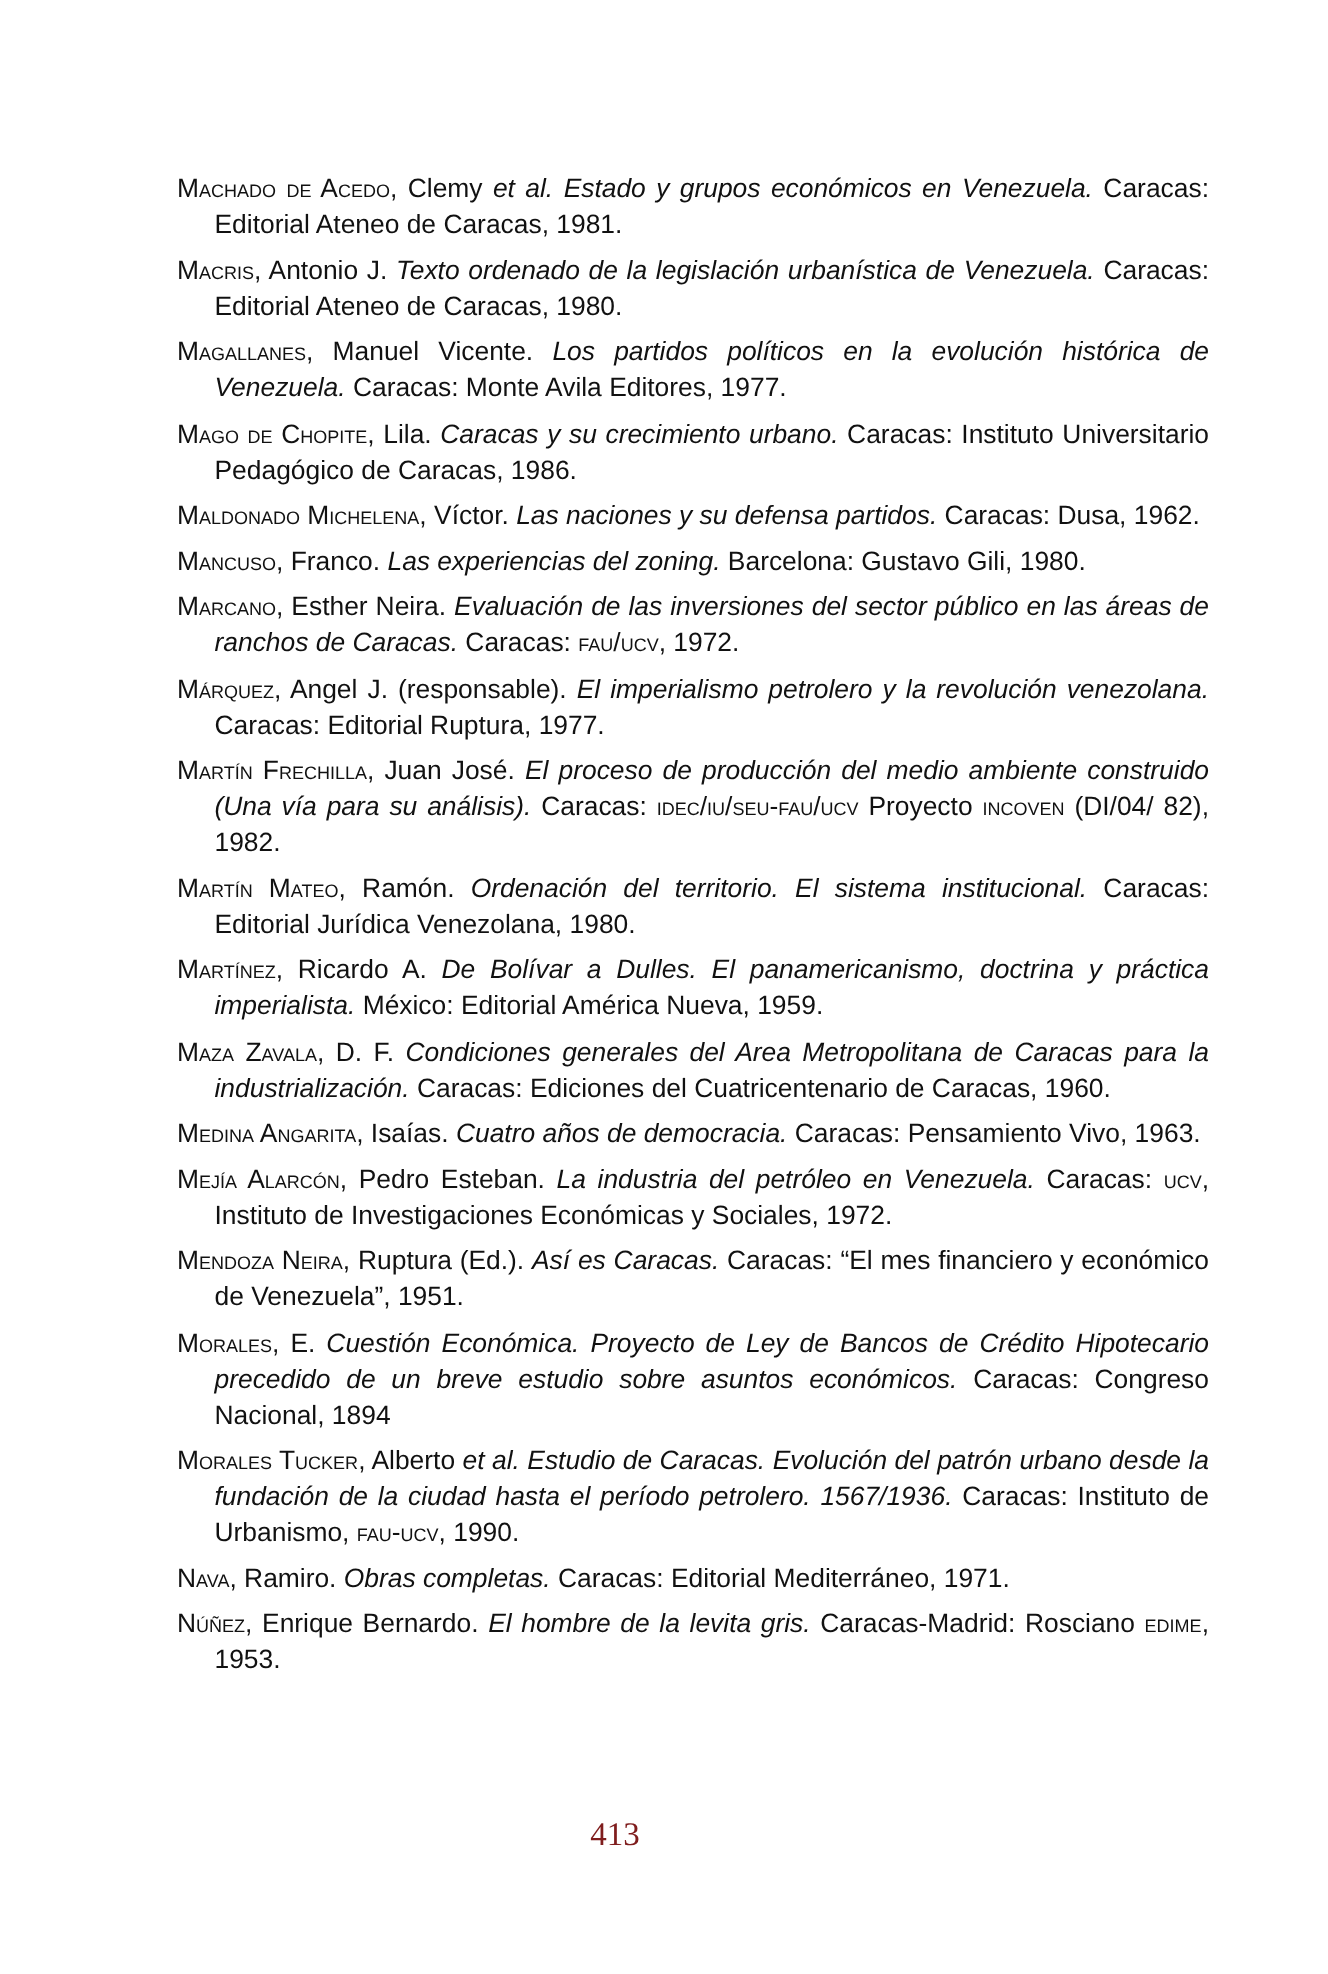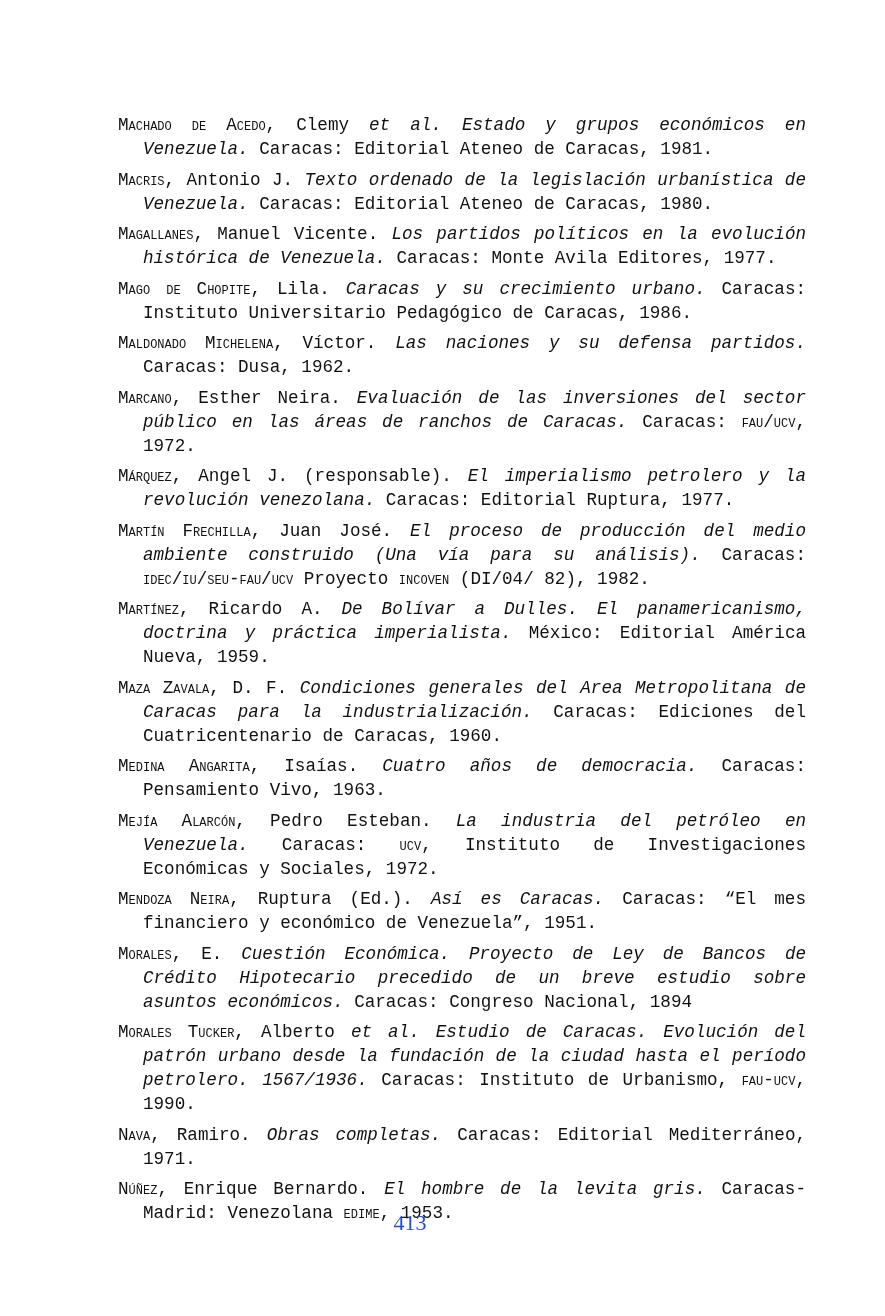--- a/index.html
+++ b/index.html
@@ -1,47 +1,49 @@
 <!DOCTYPE html>
 <html><head>
 <meta charset="utf-8">
 <style>
   html, body { margin: 0; padding: 0; background: #ffffff; }
   body { width: 885px; height: 1316px; position: relative; overflow: hidden; }
   .page {
     position: absolute; left: 118px; top: 113px; width: 688px;
-    font-family: Liberation Mono, monospace; font-size: 17.6px; color: #111111;
+    font-family: Liberation Sans, sans-serif; font-size: 17.6px; color: #111111;
     line-height: 24px;
   }
   .entry {
     padding-left: 25px; text-indent: -25px; text-align: justify;
     margin: 0 0 6.5px 0;
   }
   .sc { font-variant: small-caps; }
   .it { font-style: italic; }
   .pagenum {
     position: absolute; left: 0; width: 820px; top: 1210px; text-align: center;
-    font-family: "Liberation Serif", serif; font-size: 22px; color: #1d4ed8;
+    font-family: "Liberation Serif", serif; font-size: 22px; color: #7f1d1d;
   }
 </style>
 </head>
 <body>
 
 <div class="page" id="biblio">
     <p class="entry"><span class="sc">Machado de Acedo</span><span>, Clemy </span><span class="it">et al.</span><span class="it"> Estado y grupos económicos en Venezuela.</span><span> Caracas: Editorial Ateneo de Caracas, 1981.</span></p>
     <p class="entry"><span class="sc">Macris</span><span>, Antonio J. </span><span class="it">Texto ordenado de la legislación urbanística de Venezuela.</span><span> Caracas: Editorial Ateneo de Caracas, 1980.</span></p>
     <p class="entry"><span class="sc">Magallanes</span><span>, Manuel Vicente. </span><span class="it">Los partidos políticos en la evolución histórica de Venezuela.</span><span> Caracas: Monte Avila Editores, 1977.</span></p>
     <p class="entry"><span class="sc">Mago de Chopite</span><span>, Lila. </span><span class="it">Caracas y su crecimiento urbano.</span><span> Caracas: Instituto Universitario Pedagógico de Caracas, 1986.</span></p>
     <p class="entry"><span class="sc">Maldonado Michelena</span><span>, Víctor. </span><span class="it">Las naciones y su defensa partidos.</span><span> Caracas: Dusa, 1962.</span></p>
+    <p class="entry"><span class="sc">Mancuso</span><span>, Franco. </span><span class="it">Las experiencias del zoning.</span><span> Barcelona: Gustavo Gili, 1980.</span></p>
     <p class="entry"><span class="sc">Marcano</span><span>, Esther Neira. </span><span class="it">Evaluación de las inversiones del sector público en las áreas de ranchos de Caracas.</span><span> Caracas: </span><span class="sc">fau/ucv</span><span>, 1972.</span></p>
     <p class="entry"><span class="sc">Márquez</span><span>, Angel J. (responsable). </span><span class="it">El imperialismo petrolero y la revolución venezolana.</span><span> Caracas: Editorial Ruptura, 1977.</span></p>
     <p class="entry"><span class="sc">Martín Frechilla</span><span>, Juan José. </span><span class="it">El proceso de producción del medio ambiente construido (Una vía para su análisis).</span><span> Caracas: </span><span class="sc">idec/iu/seu-fau/ucv</span><span> Proyecto </span><span class="sc">incoven</span><span> (DI/04/ 82), 1982.</span></p>
+    <p class="entry"><span class="sc">Martín Mateo</span><span>, Ramón. </span><span class="it">Ordenación del territorio. El sistema institucional.</span><span> Caracas: Editorial Jurídica Venezolana, 1980.</span></p>
     <p class="entry"><span class="sc">Martínez</span><span>, Ricardo A. </span><span class="it">De Bolívar a Dulles. El panamericanismo, doctrina y práctica imperialista.</span><span> México: Editorial América Nueva, 1959.</span></p>
     <p class="entry"><span class="sc">Maza Zavala</span><span>, D. F. </span><span class="it">Condiciones generales del Area Metropolitana de Caracas para la industrialización.</span><span> Caracas: Ediciones del Cuatricentenario de Caracas, 1960.</span></p>
     <p class="entry"><span class="sc">Medina Angarita</span><span>, Isaías. </span><span class="it">Cuatro años de democracia.</span><span> Caracas: Pensamiento Vivo, 1963.</span></p>
     <p class="entry"><span class="sc">Mejía Alarcón</span><span>, Pedro Esteban. </span><span class="it">La industria del petróleo en Venezuela.</span><span> Caracas: </span><span class="sc">ucv</span><span>, Instituto de Investigaciones Económicas y Sociales, 1972.</span></p>
     <p class="entry"><span class="sc">Mendoza Neira</span><span>, Ruptura (Ed.). </span><span class="it">Así es Caracas.</span><span> Caracas: “El mes financiero y económico de Venezuela”, 1951.</span></p>
     <p class="entry"><span class="sc">Morales</span><span>, E. </span><span class="it">Cuestión Económica. Proyecto de Ley de Bancos de Crédito Hipotecario precedido de un breve estudio sobre asuntos económicos.</span><span> Caracas: Congreso Nacional, 1894</span></p>
     <p class="entry"><span class="sc">Morales Tucker</span><span>, Alberto </span><span class="it">et al.</span><span class="it"> Estudio de Caracas. Evolución del patrón urbano desde la fundación de la ciudad hasta el período petrolero. 1567/1936.</span><span> Caracas: Instituto de Urbanismo, </span><span class="sc">fau-ucv</span><span>, 1990.</span></p>
     <p class="entry"><span class="sc">Nava</span><span>, Ramiro. </span><span class="it">Obras completas.</span><span> Caracas: Editorial Mediterráneo, 1971.</span></p>
-    <p class="entry"><span class="sc">Núñez</span><span>, Enrique Bernardo. </span><span class="it">El hombre de la levita gris.</span><span> Caracas-Madrid: Venezolana </span><span class="sc">edime</span><span>, 1953.</span></p>
+    <p class="entry"><span class="sc">Núñez</span><span>, Enrique Bernardo. </span><span class="it">El hombre de la levita gris.</span><span> Caracas-Madrid: Rosciano </span><span class="sc">edime</span><span>, 1953.</span></p>
   </div>
 <div class="pagenum">413</div>
 
 </body></html>

